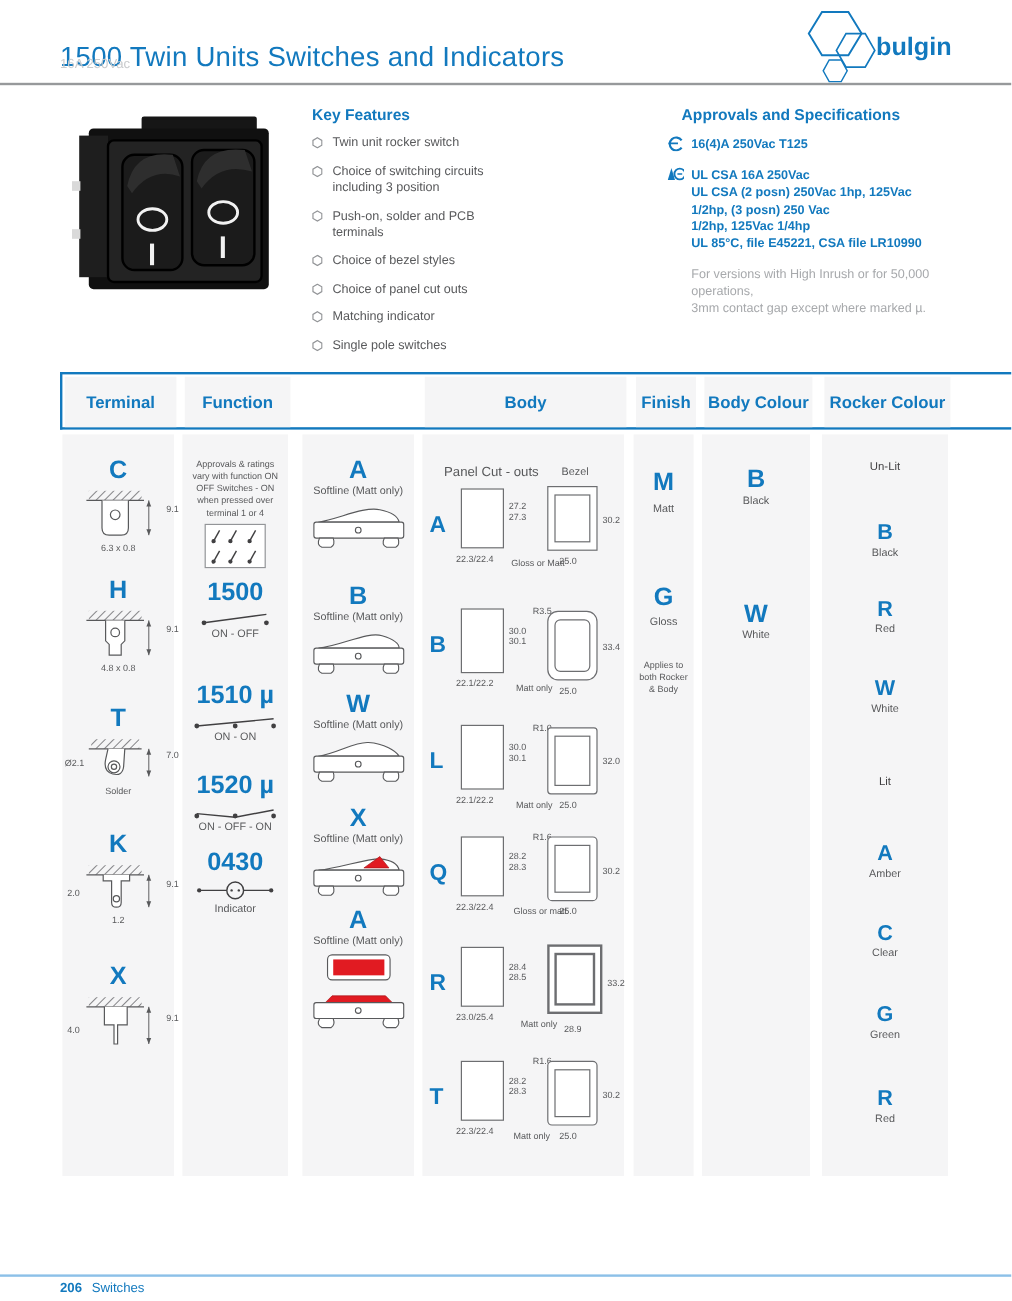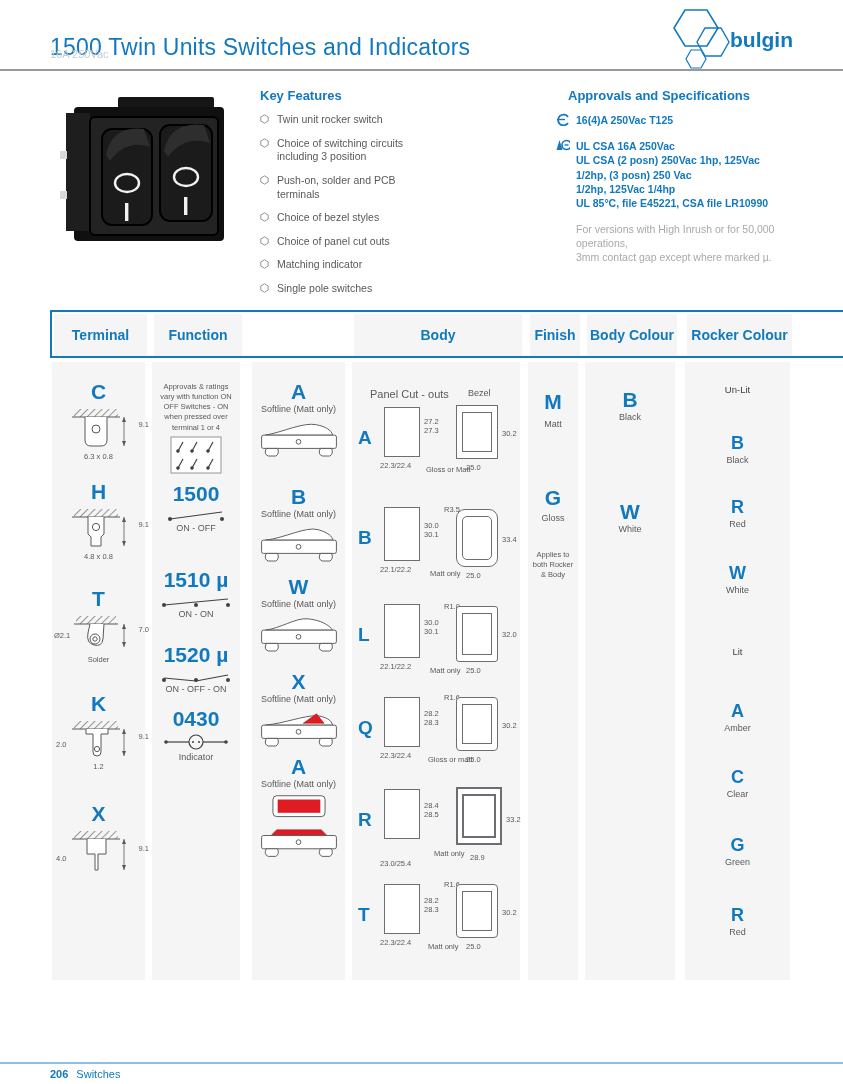--- a/index.html
+++ b/index.html
@@ -457,21 +457,21 @@
           <div class="inner"></div>
         </div>
       <span class="dim" style="left:150px;top:26px">30.2</span>
       <span class="dim" style="left:114px;top:60px">25.0</span>
     </div>
 
     <div class="brow" style="top:425px">
       <div class="bletter">R</div>
       <div class="cutbox"></div>
       <div class="stack" style="left:72px;top:14px"><span>28.4</span><br><span>28.5</span></div>
-      <span class="dim" style="left:28px;top:72px">23.0/25.4</span>
+      <span class="dim" style="left:28px;top:56px">23.0/25.4</span>
       <span class="dim" style="left:82px;top:62px">Matt only</span>
       <div class="bezbox" style="height:58px;width:46px;border-width:2px">
           <div class="inner" style="left:4px;top:5px;right:4px;bottom:5px;border-width:2px"></div>
         </div>
       <span class="dim" style="left:154px;top:28px">33.2</span>
       <span class="dim" style="left:118px;top:66px">28.9</span>
     </div>
 
     <div class="brow" style="top:520px">
       <div class="bletter">T</div>

